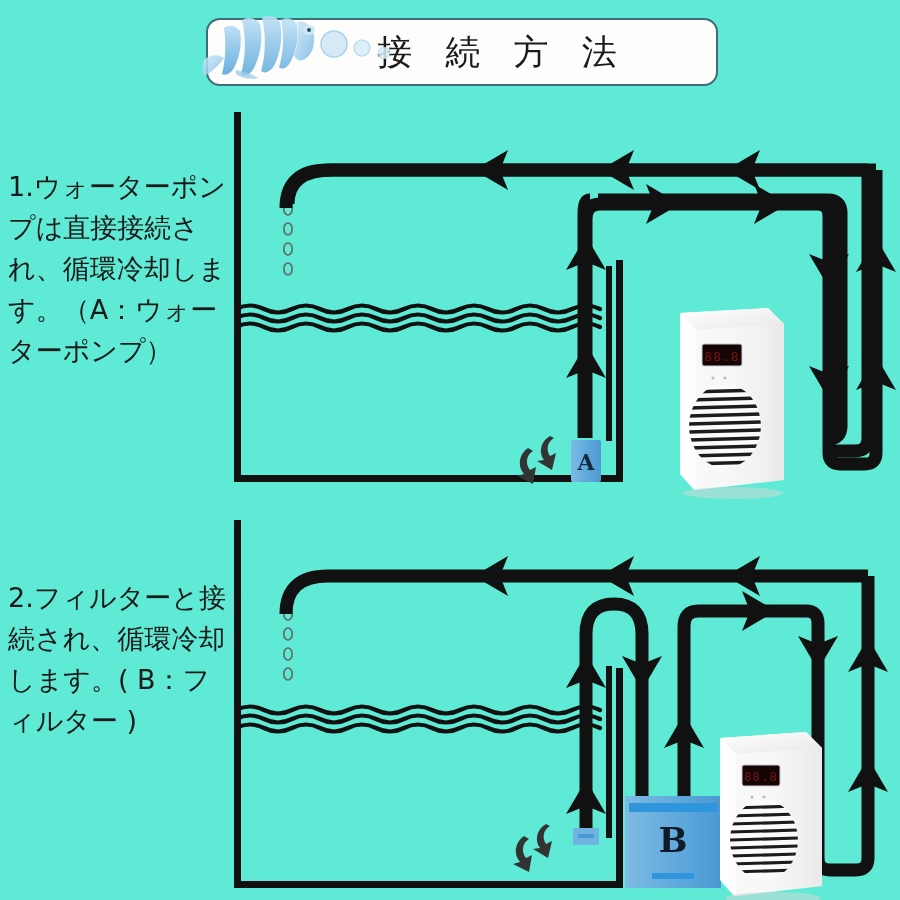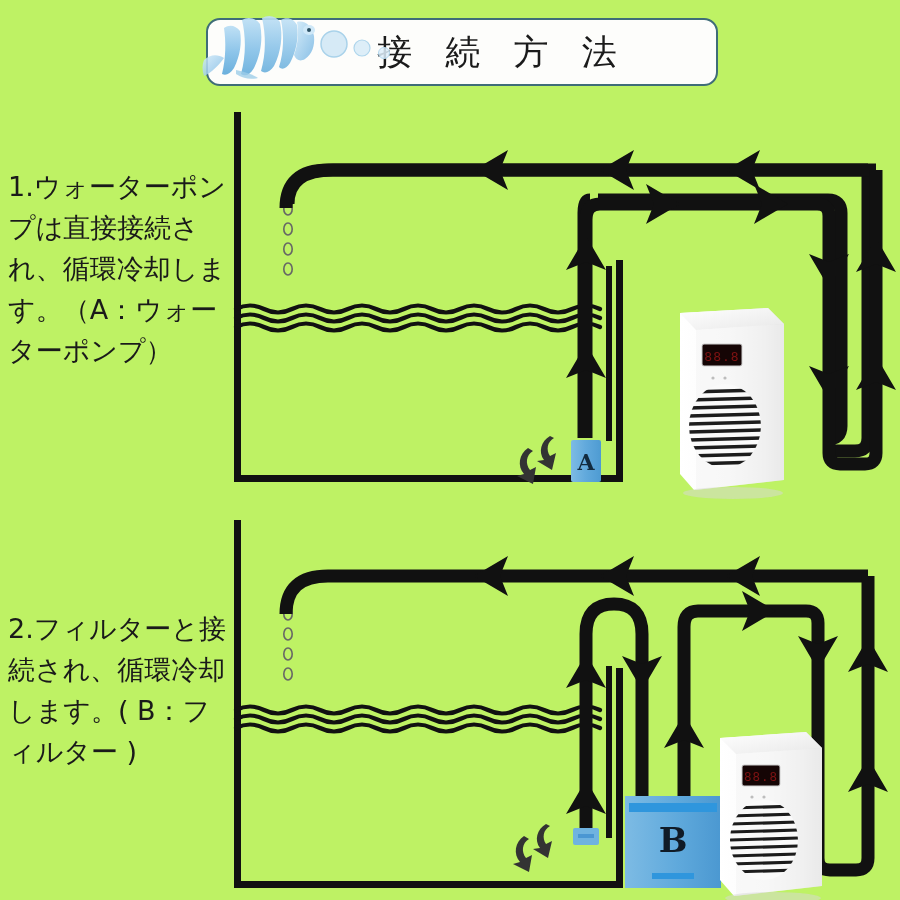--- a/index.html
+++ b/index.html
@@ -8,21 +8,21 @@
     padding: 0;
     background: #ffffff;
   }
   body {
     font-family: "Liberation Sans", "DejaVu Sans", sans-serif;
   }
   #page {
     position: relative;
     width: 900px;
     height: 900px;
-    background: #bef264;
+    background: #5eead4;
     overflow: hidden;
   }
 
   
   #header-banner {
     position: absolute;
     left: 206px;
     top: 18px;
     width: 512px;
     height: 68px;
@@ -70,21 +70,21 @@
     left: 8px;
     width: 218px;
     font-family: "DejaVu Sans", "Liberation Sans", sans-serif;
     font-size: 27px;
     line-height: 41px;
     color: #1a1a1a;
     letter-spacing: 0px;
     white-space: pre-line;
   }
   #para-1 { top: 166px; }
-  #para-2 { top: 608px; }
+  #para-2 { top: 577px; }
 
   
   .panel {
     position: absolute;
     left: 228px;
     width: 672px;
   }
   #panel-1 { top: 108px; height: 392px; }
   #panel-2 { top: 518px; height: 382px; }
   .panel svg { display: block; }

